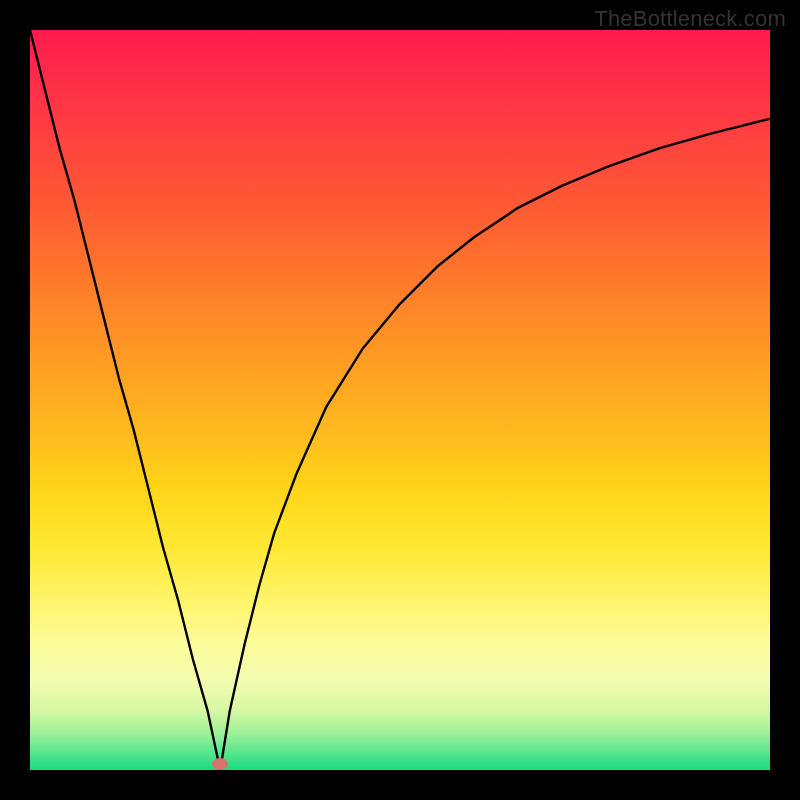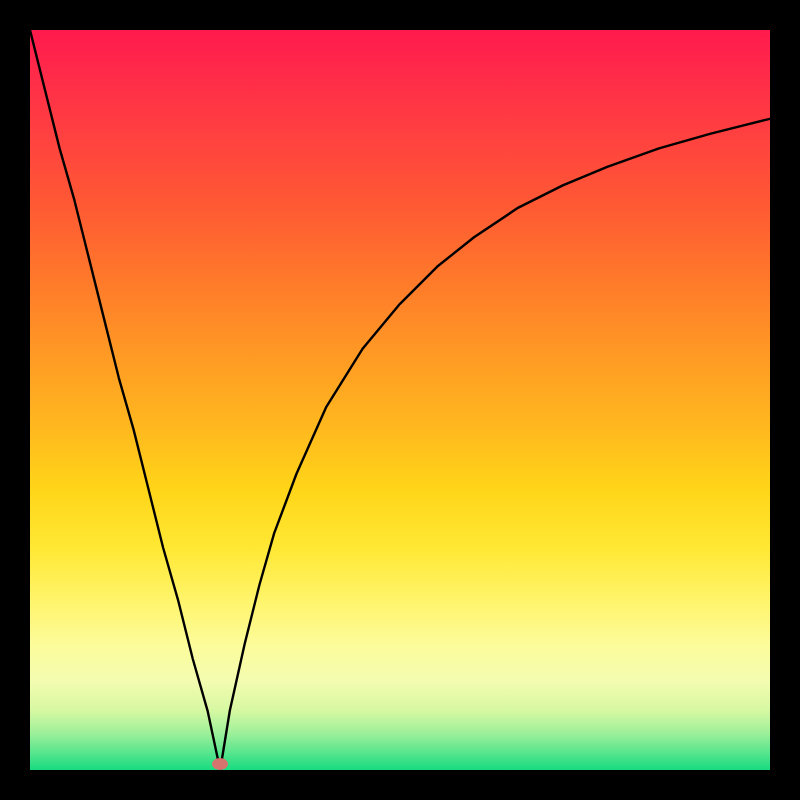--- a/index.html
+++ b/index.html
@@ -74,20 +74,21 @@
     border-radius: 50%;
     background: #d6736f;
     transform: translate(-50%, -50%);
   }
 </style>
 </head>
 <body>
 
 <div class="stage">
 
+  <div class="watermark">TheBottleneck.com</div>
 
   <div class="plot-area">
     <svg class="curve-svg" viewBox="0 0 740 740" preserveAspectRatio="none">
       <path class="curve-path" d="M 0.00 0.00 L 14.80 59.20 L 29.60 118.40 L 44.40 170.20 L 59.20 229.40 L 74.00 288.60 L 88.80 347.80 L 103.60 399.60 L 118.40 458.80 L 133.20 518.00 L 148.00 569.80 L 162.80 629.00 L 177.60 680.80 L 190.18 740.00"></path>
       <path class="curve-path" d="M 190.18 740.00 L 199.80 680.80 L 214.60 614.20 L 229.40 555.00 L 244.20 503.20 L 266.40 444.00 L 296.00 377.40 L 333.00 318.20 L 370.00 273.80 L 407.00 236.80 L 444.00 207.20 L 488.40 177.60 L 532.80 155.40 L 577.20 136.90 L 629.00 118.40 L 680.80 103.60 L 740.00 88.80"></path>
     </svg>
     <div class="marker" style="left:190.2px; top:734.1px;"></div>
   </div>
 
 </div>

